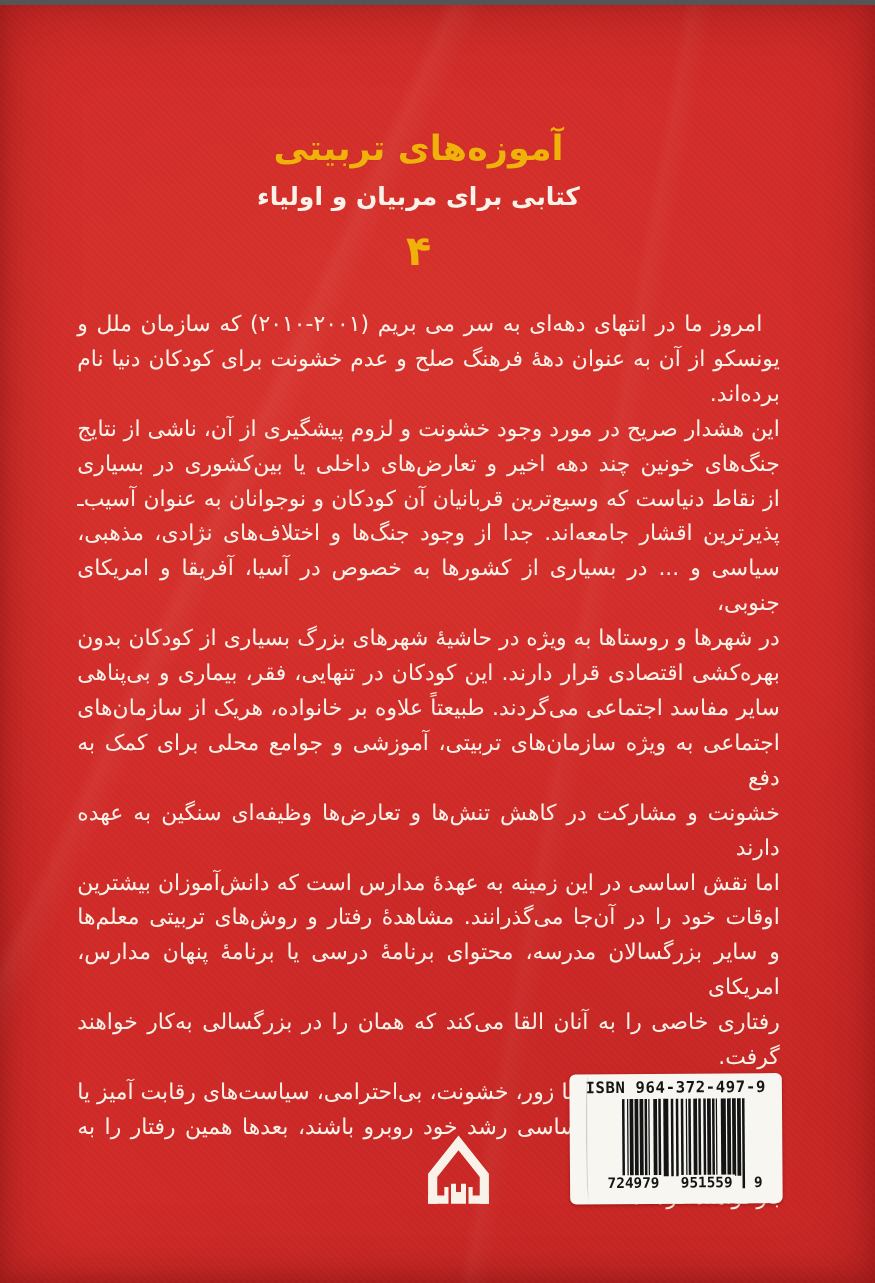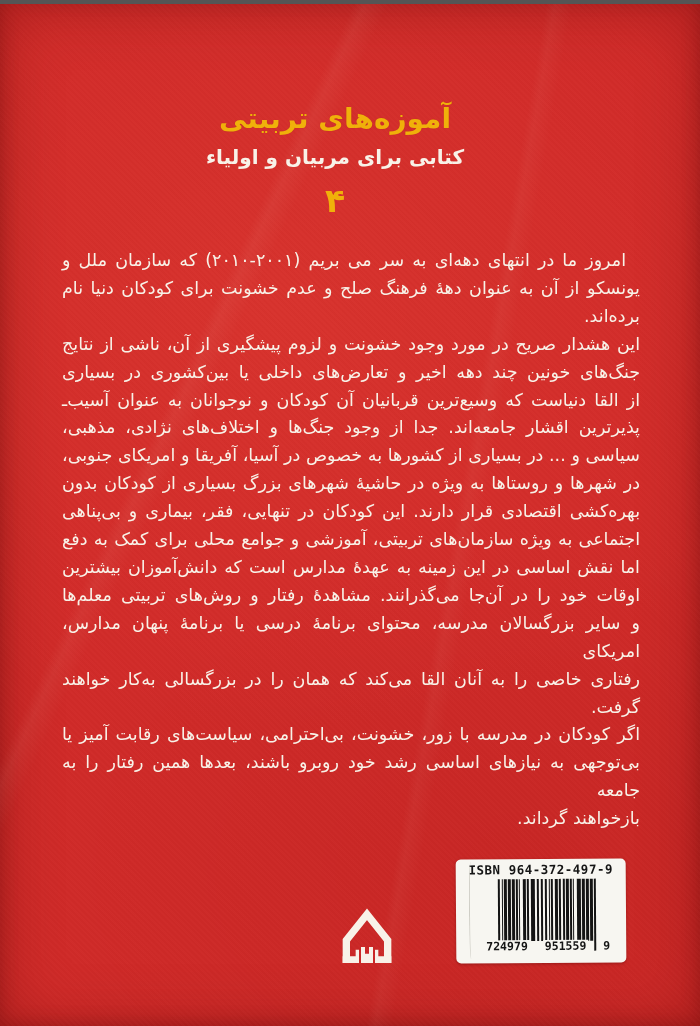--- a/index.html
+++ b/index.html
@@ -33,21 +33,21 @@
   .subtitle{
     color:var(--ink,#f8f2e8);
     font-size:20px;font-weight:bold;margin-top:9px;
   }
   .volume{
     color:var(--yellow,#f0b10a);
     font-size:33px;font-weight:bold;margin-top:12px;
   }
 
   .body-text{
-    position:absolute;top:243px;right:60px;left:62px;
+    position:absolute;top:243px;right:76px;left:62px;
     color:var(--ink,#f8f2e8);
     font-size:17.5px;line-height:27.9px;
     text-align:justify;
   }
   .bline{text-align:justify;text-align-last:justify;}
   .bline:first-child{text-indent:14px;}
   .bline:last-child{text-align-last:right;}
 
   
   .logo{position:absolute;left:337px;top:900px;width:60px;height:70px;}
@@ -92,26 +92,28 @@
     <div class="title">آموزه‌های تربیتی</div>
     <div class="subtitle">کتابی برای مربیان و اولیاء</div>
     <div class="volume">۴</div>
   </div>
 
   <div class="body-text">
       <div class="bline">امروز ما در انتهای دهه‌ای به سر می بریم (۲۰۰۱-۲۰۱۰) که سازمان ملل و</div>
       <div class="bline">یونسکو از آن به عنوان دهۀ فرهنگ صلح و عدم خشونت برای کودکان دنیا نام برده‌اند.</div>
       <div class="bline">این هشدار صریح در مورد وجود خشونت و لزوم پیشگیری از آن، ناشی از نتایج</div>
       <div class="bline">جنگ‌های خونین چند دهه اخیر و تعارض‌های داخلی یا بین‌کشوری در بسیاری</div>
-      <div class="bline">از القا دنیاست که وسیع‌ترین قربانیان آن کودکان و نوجوانان به عنوان آسیب‌ـ</div>
+      <div class="bline">از نقاط دنیاست که وسیع‌ترین قربانیان آن کودکان و نوجوانان به عنوان آسیب‌ـ</div>
       <div class="bline">پذیرترین اقشار جامعه‌اند. جدا از وجود جنگ‌ها و اختلاف‌های نژادی، مذهبی،</div>
       <div class="bline">سیاسی و ... در بسیاری از کشورها به خصوص در آسیا، آفریقا و امریکای جنوبی،</div>
       <div class="bline">در شهرها و روستاها به ویژه در حاشیۀ شهرهای بزرگ بسیاری از کودکان بدون</div>
       <div class="bline">بهره‌کشی اقتصادی قرار دارند. این کودکان در تنهایی، فقر، بیماری و بی‌پناهی</div>
+      <div class="bline">سایر مفاسد اجتماعی می‌گردند. طبیعتاً علاوه بر خانواده، هریک از سازمان‌های</div>
       <div class="bline">اجتماعی به ویژه سازمان‌های تربیتی، آموزشی و جوامع محلی برای کمک به دفع</div>
+      <div class="bline">خشونت و مشارکت در کاهش تنش‌ها و تعارض‌ها وظیفه‌ای سنگین به عهده دارند</div>
       <div class="bline">اما نقش اساسی در این زمینه به عهدۀ مدارس است که دانش‌آموزان بیشترین</div>
       <div class="bline">اوقات خود را در آن‌جا می‌گذرانند. مشاهدۀ رفتار و روش‌های تربیتی معلم‌ها</div>
       <div class="bline">و سایر بزرگسالان مدرسه، محتوای برنامۀ درسی یا برنامۀ پنهان مدارس، امریکای</div>
       <div class="bline">رفتاری خاصی را به آنان القا می‌کند که همان را در بزرگسالی به‌کار خواهند گرفت.</div>
       <div class="bline">اگر کودکان در مدرسه با زور، خشونت، بی‌احترامی، سیاست‌های رقابت آمیز یا</div>
       <div class="bline">بی‌توجهی به نیازهای اساسی رشد خود روبرو باشند، بعدها همین رفتار را به جامعه</div>
       <div class="bline">بازخواهند گرداند.</div>
     </div>
 
   <svg class="logo" viewBox="0 0 90 96" xmlns="http://www.w3.org/2000/svg" aria-hidden="true">

